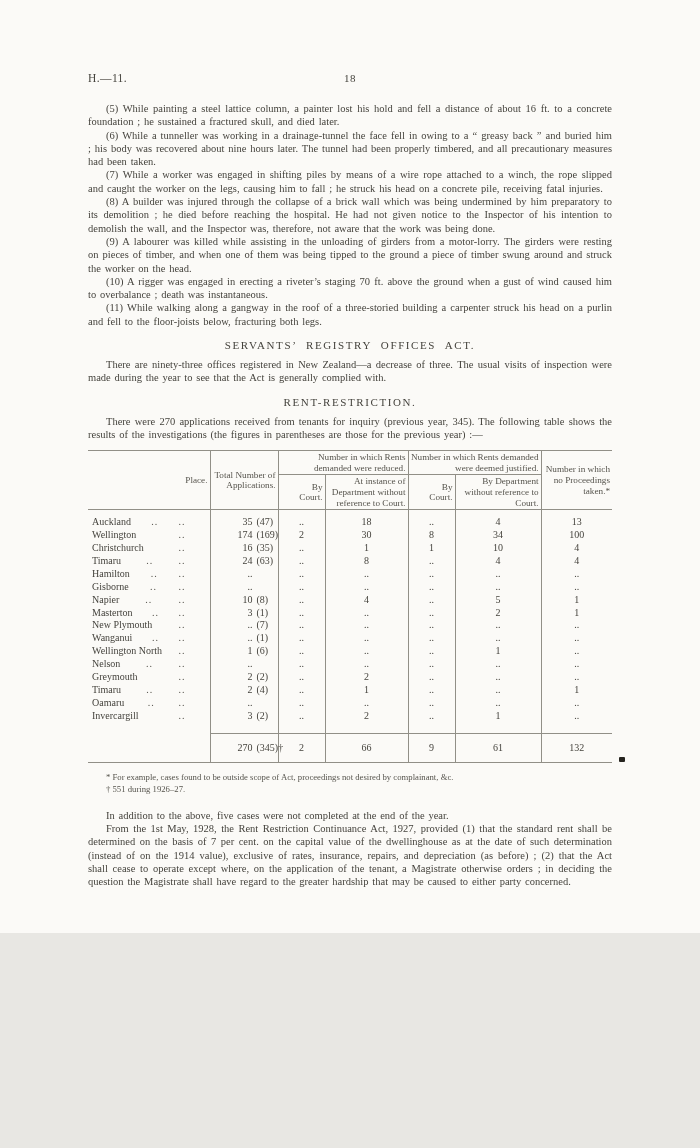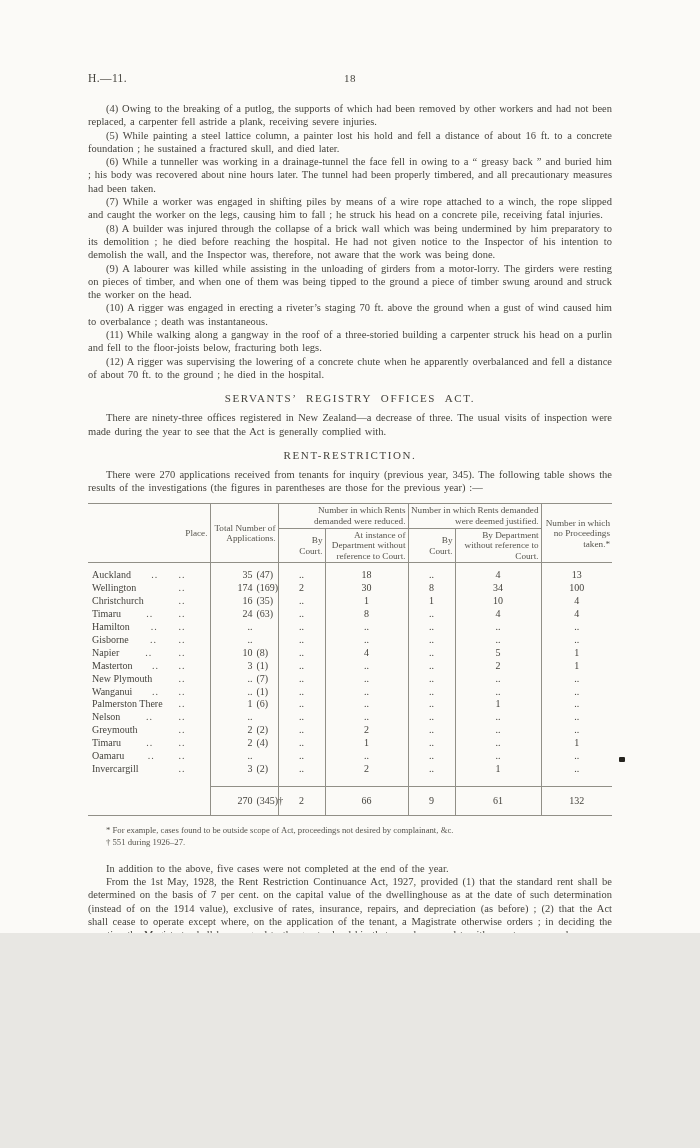--- a/index.html
+++ b/index.html
@@ -112,29 +112,27 @@
 
 <div class="page">
   <div class="content">
     <header class="page-header">
       <span class="docref">H.—11.</span>
       <span class="pagenum">18</span>
       <span class="spacer"></span>
     </header>
 
     <section>
-      <p class="body">(4) Owing to the breaking of a putlog, the supports of which had been removed by other workers and had not been replaced, a carpenter fell astride a plank, receiving severe injuries.</p>
       <p class="body">(5) While painting a steel lattice column, a painter lost his hold and fell a distance of about 16 ft. to a concrete foundation ;  he sustained a fractured skull, and died later.</p>
       <p class="body">(6) While a tunneller was working in a drainage-tunnel the face fell in owing to a “ greasy back ” and buried him ;  his body was recovered about nine hours later.  The tunnel had been properly timbered, and all precautionary measures had been taken.</p>
       <p class="body">(7) While a worker was engaged in shifting piles by means of a wire rope attached to a winch, the rope slipped and caught the worker on the legs, causing him to fall ;  he struck his head on a concrete pile, receiving fatal injuries.</p>
       <p class="body">(8) A builder was injured through the collapse of a brick wall which was being undermined by him preparatory to its demolition ;  he died before reaching the hospital.  He had not given notice to the Inspector of his intention to demolish the wall, and the Inspector was, therefore, not aware that the work was being done.</p>
       <p class="body">(9) A labourer was killed while assisting in the unloading of girders from a motor-lorry.  The girders were resting on pieces of timber, and when one of them was being tipped to the ground a piece of timber swung around and struck the worker on the head.</p>
       <p class="body">(10) A rigger was engaged in erecting a riveter’s staging 70 ft. above the ground when a gust of wind caused him to overbalance ;  death was instantaneous.</p>
       <p class="body">(11) While walking along a gangway in the roof of a three-storied building a carpenter struck his head on a purlin and fell to the floor-joists below, fracturing both legs.</p>
-      <p class="body">(12) A rigger was supervising the lowering of a concrete chute when he apparently overbalanced and fell a distance of about 70 ft. to the ground ;  he died in the hospital.</p>
     </section>
 
     <h2 class="sect">SERVANTS’ REGISTRY OFFICES ACT.</h2>
     <p class="body">There are ninety-three offices registered in New Zealand—a decrease of three.  The usual visits of inspection were made during the year to see that the Act is generally complied with.</p>
 
     <h2 class="sect">RENT-RESTRICTION.</h2>
     <p class="body">There were 270 applications received from tenants for inquiry (previous year, 345).  The following table shows the results of the investigations (the figures in parentheses are those for the previous year) :—</p>
 
     <table class="rents">
       <colgroup>
@@ -355,21 +353,21 @@
             </td>
             <td class="v">..</td>
             <td class="v">..</td>
             <td class="v">..</td>
             <td class="v">..</td>
             <td class="v">..</td>
           </tr>
           <tr>
             <td class="place-cell">
               <div class="place-flex">
-                <span>Palmerston There</span>
+                <span>Wellington North</span>
                 <span class="dots">..</span>
               </div>
             </td>
             <td class="v">
               <div class="apps-flex">
                 <span class="apps-cur">1</span>
                 <span class="apps-prev">(6)</span>
               </div>
             </td>
             <td class="v">..</td>

